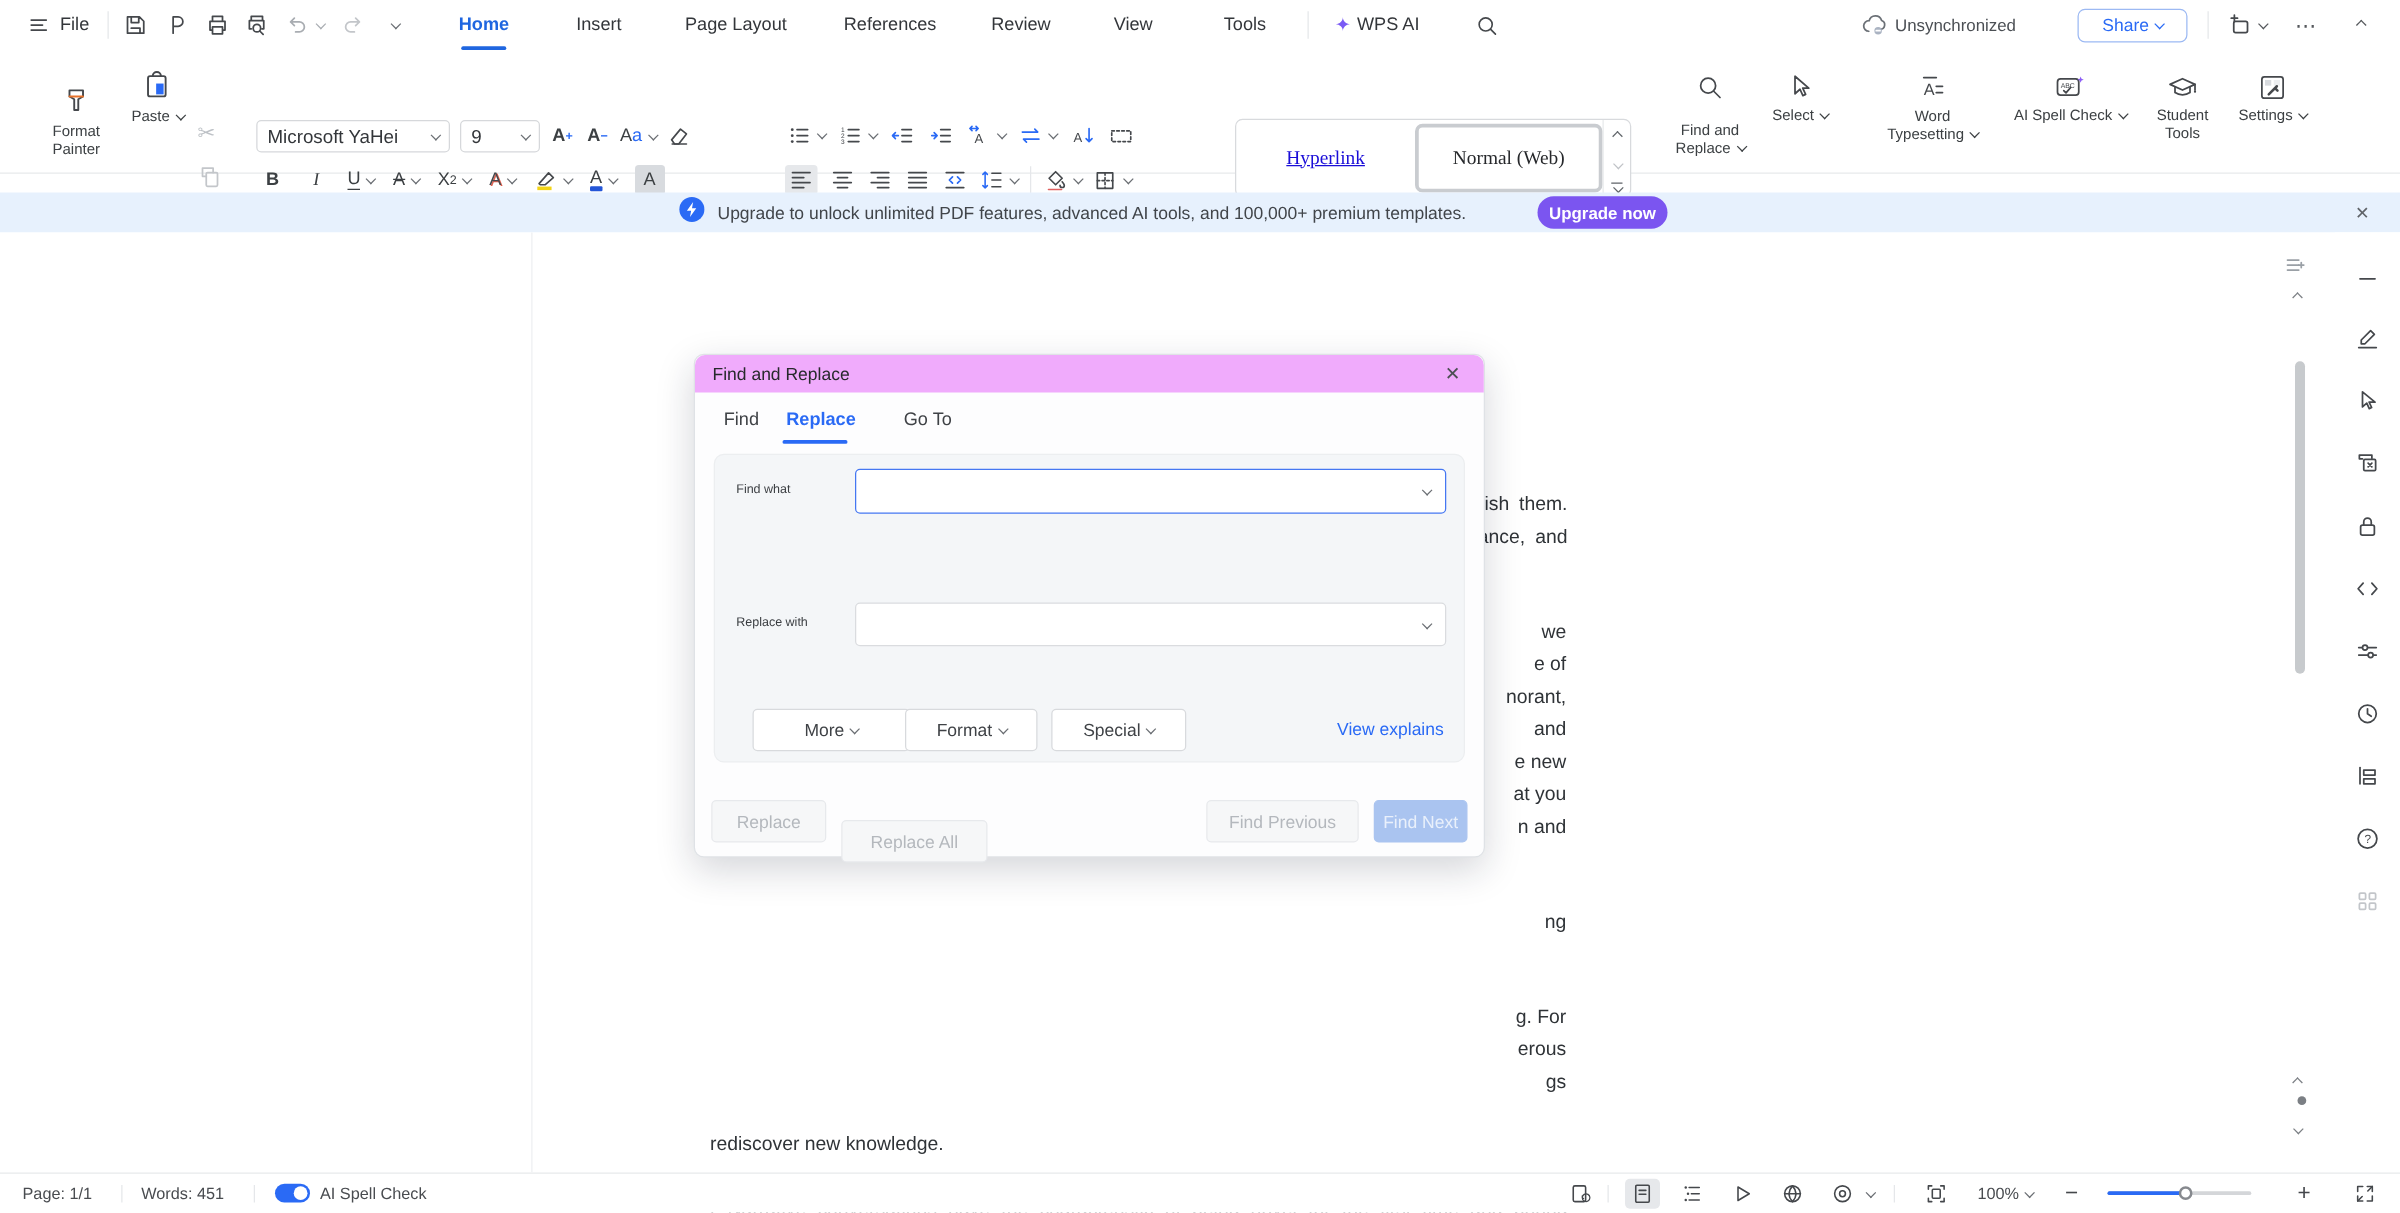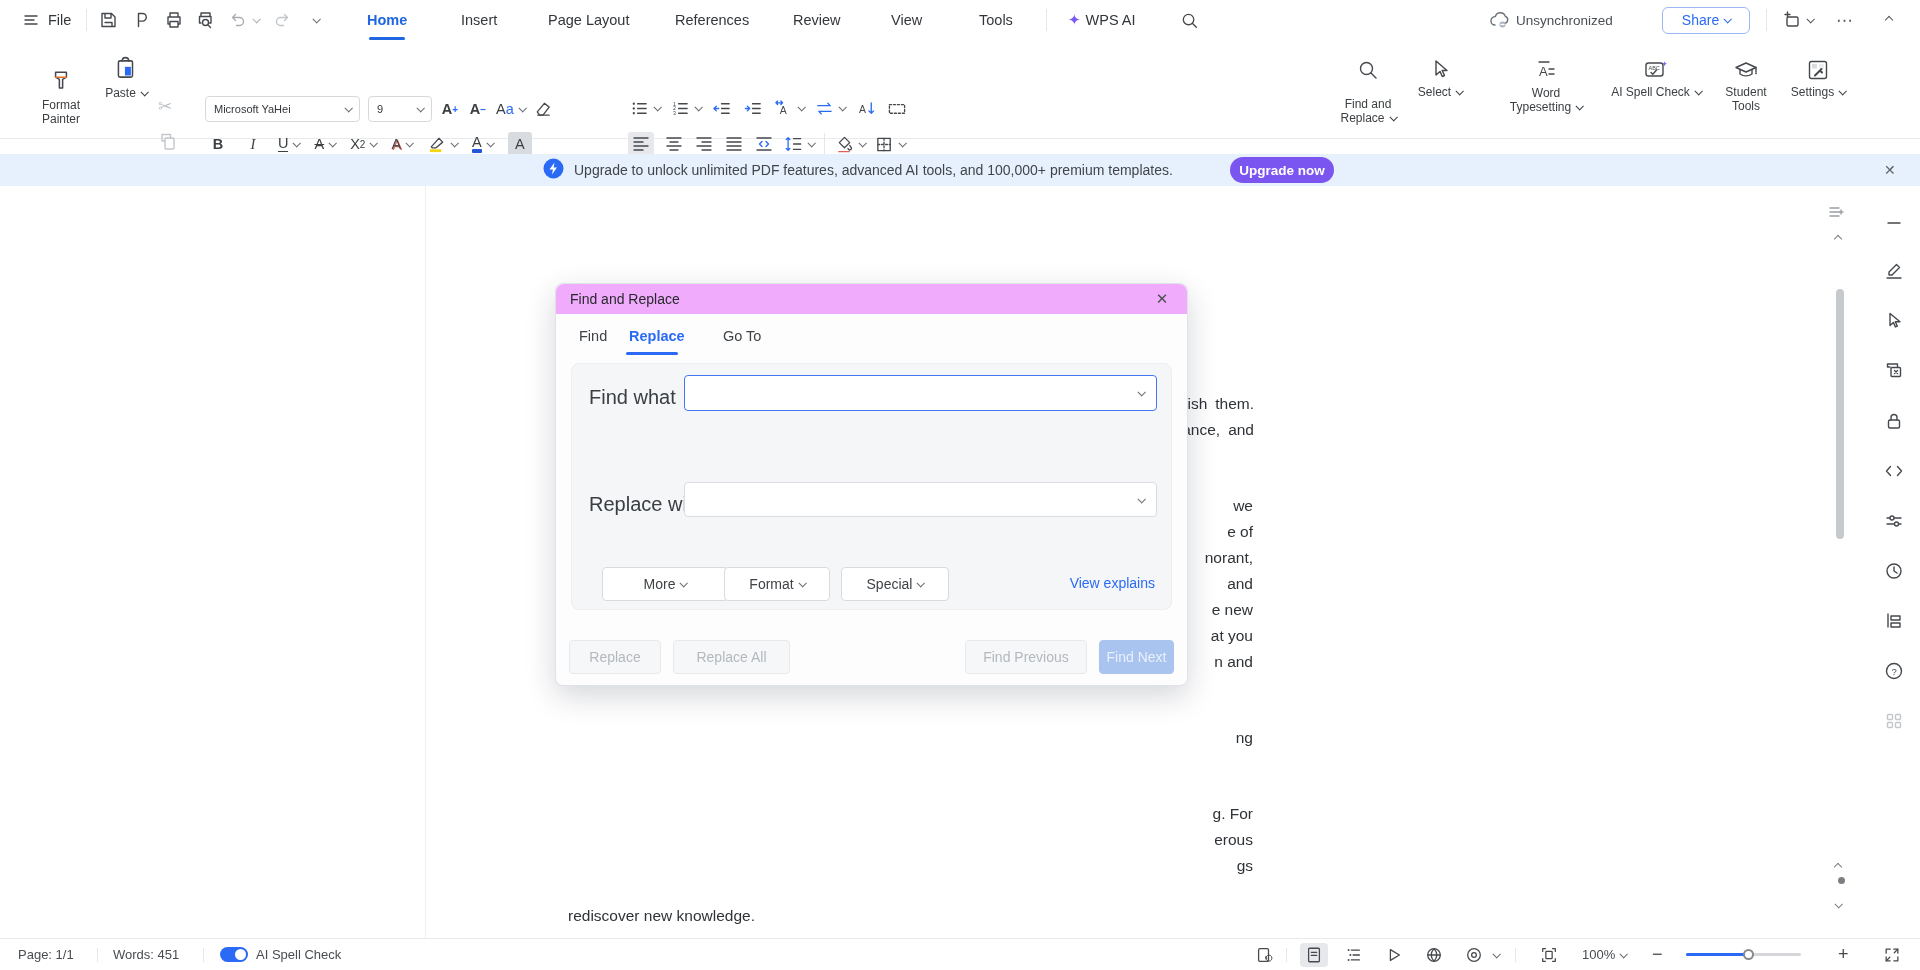--- a/index.html
+++ b/index.html
@@ -23,21 +23,21 @@
   .ttab.active{color:#1f66e0;font-weight:700}
   .ttab.active::after{content:"";position:absolute;left:50%;transform:translateX(-50%);bottom:0;width:36px;height:3px;border-radius:2px;background:#1f66e0}
   .share-btn{display:flex;align-items:center;justify-content:center;width:88px;height:27px;border:1px solid #9cb9f3;border-radius:6px;color:#2a6af5;font-size:14px}
 
   
   .ribbon{position:absolute;top:40px;left:0;width:100%;height:99px;background:#fff;border-bottom:1px solid #e8eaec}
   .bigbtn{position:absolute;display:flex;flex-direction:column;align-items:center;font-size:12px;color:#3c4043}
   .bigbtn .lbl{line-height:14px;text-align:center;display:flex;align-items:center;justify-content:center}
   .row{position:absolute;display:flex;align-items:center}
   .rb{display:flex;align-items:center;justify-content:center;height:24px;min-width:20px;font-size:14.5px;color:#3c4043;border-radius:3px}
-  .combo{display:flex;align-items:center;justify-content:space-between;height:26px;border:1px solid #d6d8db;border-radius:4px;background:#fff;padding:0 8px;font-size:11px;color:#33363a}
+  .combo{display:flex;align-items:center;justify-content:space-between;height:26px;border:1px solid #d6d8db;border-radius:4px;background:#fff;padding:0 8px;font-size:15px;color:#33363a}
   .gal{position:absolute;left:988px;top:55px;width:317px;height:63px;border:1px solid #d8dadd;border-radius:6px;background:#fff;display:flex;align-items:center}
   .galcard{height:55px;display:flex;align-items:center;justify-content:center;font-family:"Liberation Serif",serif;font-size:15.5px;color:#26282b}
   .galsel{border:3px solid #c9ccd0;border-radius:6px;background:#fff}
   .galarrows{width:22px;height:100%;display:flex;flex-direction:column;align-items:center;justify-content:space-around;border-left:1px solid #e8eaec}
 
   
   .banner{position:absolute;left:0;top:154px;width:100%;height:32px;background:#e7f1fd;display:flex;align-items:center}
   .upg-btn{position:absolute;left:1230px;top:3px;width:104px;height:26px;border-radius:13px;background:#7b55f0;color:#fff;font-size:13.5px;font-weight:700;display:flex;align-items:center;justify-content:center}
 
   
@@ -53,21 +53,21 @@
   .rtool{position:absolute;left:50%;transform:translateX(-50%);width:30px;height:30px;display:flex;align-items:center;justify-content:center}
 
   
   .dialog{position:absolute;left:555px;top:283px;width:633px;height:403px;background:#fdfdfe;border:1px solid #dfe2e6;border-radius:8px;box-shadow:0 10px 30px rgba(20,30,50,.18);z-index:5}
   .dlg-title{height:30px;background:#f0abfc;border-radius:8px 8px 0 0;display:flex;align-items:center;padding:0 14px;font-size:14px;color:#27292c}
   .dlg-x{margin-left:auto;width:22px;height:22px;display:flex;align-items:center;justify-content:center;color:#4c4f54;font-size:15px}
   .dtab{position:absolute;font-size:14.5px;color:#3f4246}
   .dtab.active{color:#2a6af5;font-weight:700}
   .dcard{position:absolute;left:15px;top:79px;width:601px;height:247px;background:#f4f6f8;border:1px solid #eceef0;border-radius:8px}
   .dfield{position:absolute;background:#fff;border-radius:4px;display:flex;align-items:center;justify-content:flex-end;padding:0 12px;color:#6a6e73}
-  .dlabel{position:absolute;font-size:20px;color:#3a3d41}
+  .dlabel{position:absolute;font-size:10px;color:#3a3d41}
   .dbtn{position:absolute;height:34px;border:1px solid #d8dadd;border-radius:4px;background:#fff;display:flex;align-items:center;justify-content:center;font-size:14px;color:#3f4246}
   .dbtn.off{background:#f6f7f8;border-color:#e7e9ec;color:#b4b8bd}
   .dbtn.primary-off{background:#aac4f0;border-color:#aac4f0;color:#e9f0fb}
   .dlink{position:absolute;font-size:14px;color:#2a6af5}
 
   
   .statusbar{position:absolute;left:0;top:938px;width:100%;height:32px;background:#fff;border-top:1px solid #e8eaec;font-size:13px;color:#494c50}
   .sb{position:absolute;top:0;height:31px;display:flex;align-items:center}
   .toggle{width:28px;height:15px;border-radius:8px;background:#2a6af5;position:relative;flex:none}
   .toggle::after{content:"";position:absolute;right:2px;top:2px;width:11px;height:11px;border-radius:50%;background:#fff}
@@ -467,20 +467,36 @@
             <svg class="i" width="19" height="19" viewBox="0 0 20 20">
               <rect x="3" y="3.5" width="13" height="13"></rect>
               <path d="M3 10h13 M9.5 3.5v13" stroke-dasharray="2 2"></path>
             </svg>
           </span>
           <i class="cv" style="color:#6a6e73"></i>
         </span>
     </div>
     <div class="abs" style="left:968px;top:14px"><span class="vsep"></span></div>
 
+    <div class="gal">
+      <div class="galcard" style="width:143px">
+          <span style="color:#1a0dd8;text-decoration:underline">Hyperlink</span>
+        </div>
+      <div class="galcard galsel" style="width:150px;height:55px">
+          <span>Normal (Web)</span>
+        </div>
+      <div class="galarrows">
+        <span style="color:#5f6368"><i class="cv cvu"></i></span>
+        <span style="color:#c0c3c7"><i class="cv" style="margin:0"></i></span>
+        <span style="color:#5f6368;display:flex;flex-direction:column;align-items:center">
+            <span style="width:9px;height:1.4px;background:#5f6368;margin-bottom:1px"></span>
+            <i class="cv" style="margin:0"></i>
+          </span>
+      </div>
+    </div>
     <div class="abs" style="left:1322px;top:14px"><span class="vsep"></span></div>
 
     <div class="bigbtn" style="left:1336px;top:18px;width:64px">
       <span>
           <svg class="i" width="24" height="24" viewBox="0 0 24 24">
             <circle cx="10.5" cy="10.5" r="6"></circle>
             <path d="M15 15l5 5"></path>
           </svg>
         </span>
       <span class="lbl" style="margin-top:15px">Find and</span>
@@ -709,21 +725,21 @@
       <span class="dbtn" style="left:269px;top:203px;width:108px">
           <span>Special</span>
           <i class="cv" style="color:#6a6e73"></i>
         </span>
       <span class="dlink" style="right:16px;top:211px"><span>View explains</span></span>
     </div>
 
     <span class="dbtn off" style="left:13px;top:356px;width:92px">
         <span>Replace</span>
       </span>
-    <span class="dbtn off" style="left:117px;top:356px;width:117px">
+    <span class="dbtn off" style="left:117px;top:372px;width:117px">
         <span>Replace All</span>
       </span>
     <span class="dbtn off" style="left:409px;top:356px;width:122px">
         <span>Find Previous</span>
       </span>
     <span class="dbtn primary-off" style="left:543px;top:356px;width:75px">
         <span>Find Next</span>
       </span>
   </div>
 

